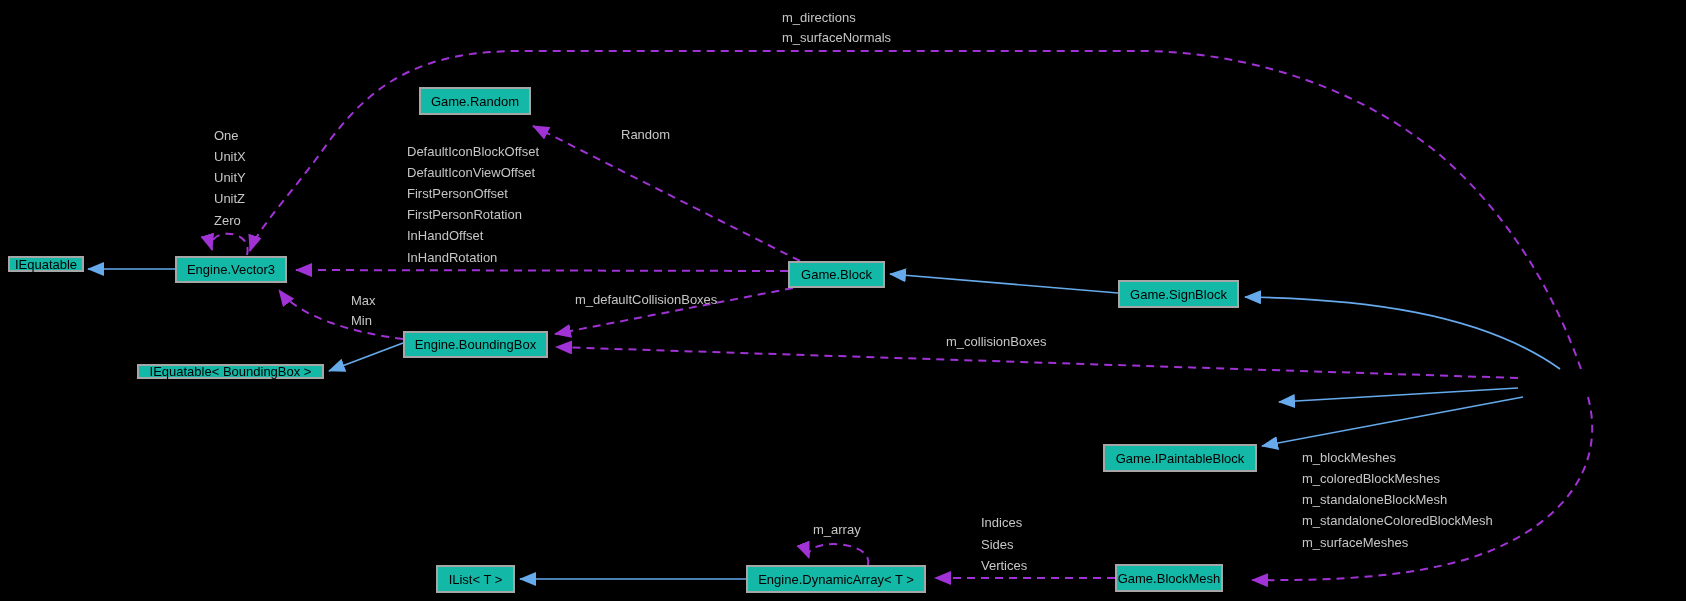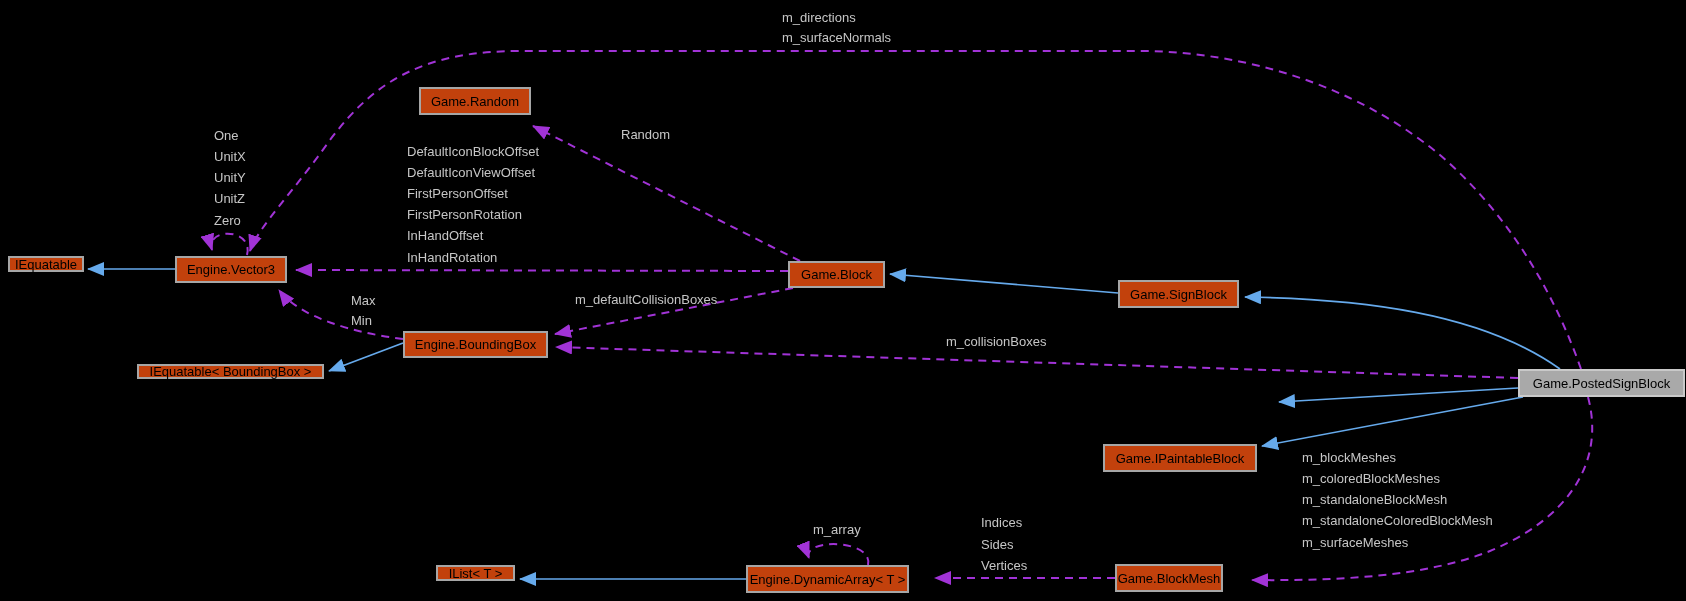--- a/index.html
+++ b/index.html
@@ -1,21 +1,21 @@
 <!DOCTYPE html>
 <html><head>
 <meta charset="utf-8">
 <style>
   html,body{margin:0;padding:0;background:#000;}
   #stage{position:relative;width:1686px;height:601px;background:#000;overflow:hidden;
          font-family:"Liberation Sans",sans-serif;}
   #edges{position:absolute;left:0;top:0;}
   .edge-inh{fill:none;stroke:#66aaec;stroke-width:1.7;}
   .edge-use{fill:none;stroke:#a133d6;stroke-width:2;stroke-dasharray:8 6;}
-  .node{position:absolute;box-sizing:border-box;background:#c2410c;border:2px solid #a6a6a6;
+  .node{position:absolute;box-sizing:border-box;background:#14b8a6;border:2px solid #a6a6a6;
         color:#000;font-size:13px;display:flex;align-items:center;justify-content:center;
         white-space:nowrap;cursor:pointer;}
   .node.main{background:#a9a9a9;border-color:#c9c9c9;}
   .elabel{position:absolute;color:#c6c6c6;font-size:13px;white-space:nowrap;line-height:14px;}
 </style>
 </head>
 <body>
 
 <div id="stage">
 
@@ -49,24 +49,23 @@
     <path class="edge-use" marker-end="url(#ap)" d="M 868 565 C 874 539 801 538 809 558"></path>
   </svg>
 
   <div class="node" style="left:8px;top:256px;width:76px;height:16px">IEquatable</div>
   <div class="node" style="left:175px;top:256px;width:112px;height:27px">Engine.Vector3</div>
   <div class="node" style="left:419px;top:87px;width:112px;height:28px">Game.Random</div>
   <div class="node" style="left:788px;top:261px;width:97px;height:27px">Game.Block</div>
   <div class="node" style="left:1118px;top:280px;width:121px;height:28px">Game.SignBlock</div>
   <div class="node" style="left:403px;top:331px;width:145px;height:27px">Engine.BoundingBox</div>
   <div class="node" style="left:137px;top:364px;width:187px;height:15px">IEquatable&lt; BoundingBox &gt;</div>
-  <div class="node main" style="left:1518px;top:369px;width:167px;height:28px">Game.PostedSignBlock</div>
   <div class="node" style="left:1103px;top:444px;width:154px;height:28px">Game.IPaintableBlock</div>
-  <div class="node" style="left:436px;top:565px;width:79px;height:16px">IList&lt; T &gt;</div>
-  <div class="node" style="left:746px;top:565px;width:163px;height:28px">Engine.DynamicArray&lt; T &gt;</div>
+  <div class="node" style="left:436px;top:565px;width:79px;height:28px">IList&lt; T &gt;</div>
+  <div class="node" style="left:746px;top:565px;width:180px;height:28px">Engine.DynamicArray&lt; T &gt;</div>
   <div class="node" style="left:1115px;top:564px;width:108px;height:28px">Game.BlockMesh</div>
 
   <div class="elabel" style="left:214px;top:129px">One</div>
   <div class="elabel" style="left:214px;top:150px">UnitX</div>
   <div class="elabel" style="left:214px;top:171px">UnitY</div>
   <div class="elabel" style="left:214px;top:192px">UnitZ</div>
   <div class="elabel" style="left:214px;top:214px">Zero</div>
 
   <div class="elabel" style="left:782px;top:11px">m_directions</div>
   <div class="elabel" style="left:782px;top:31px">m_surfaceNormals</div>

